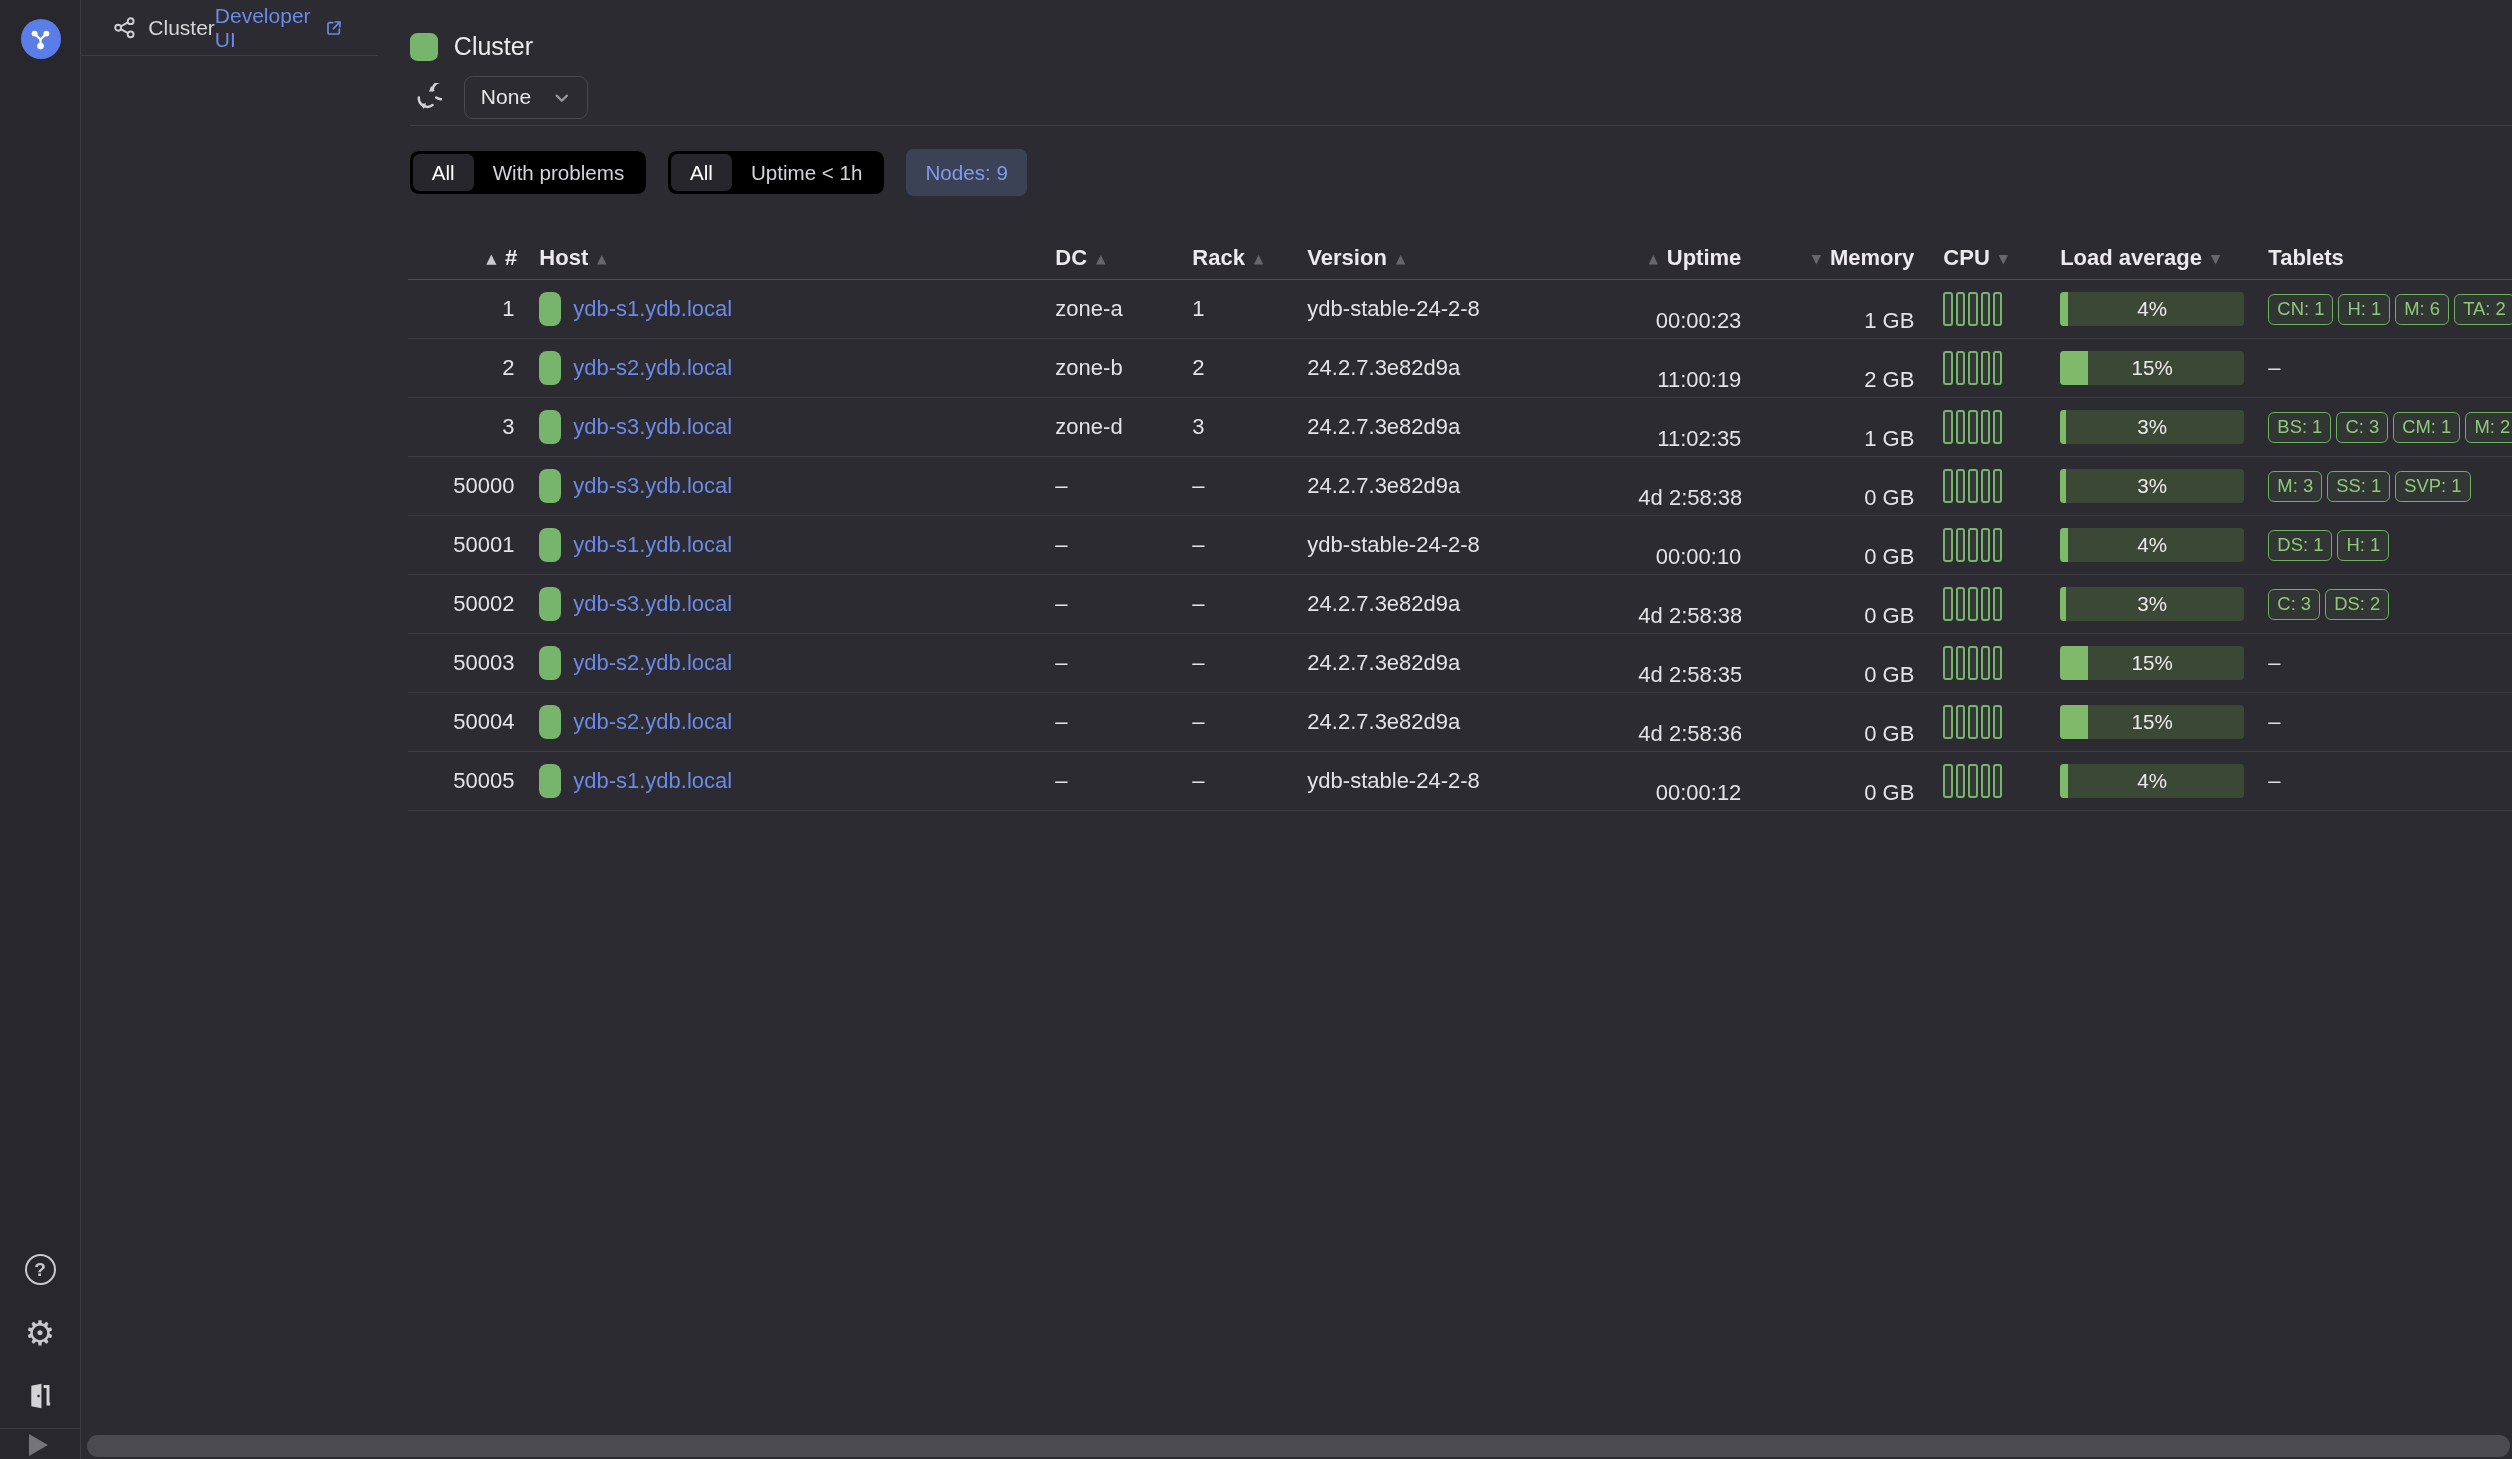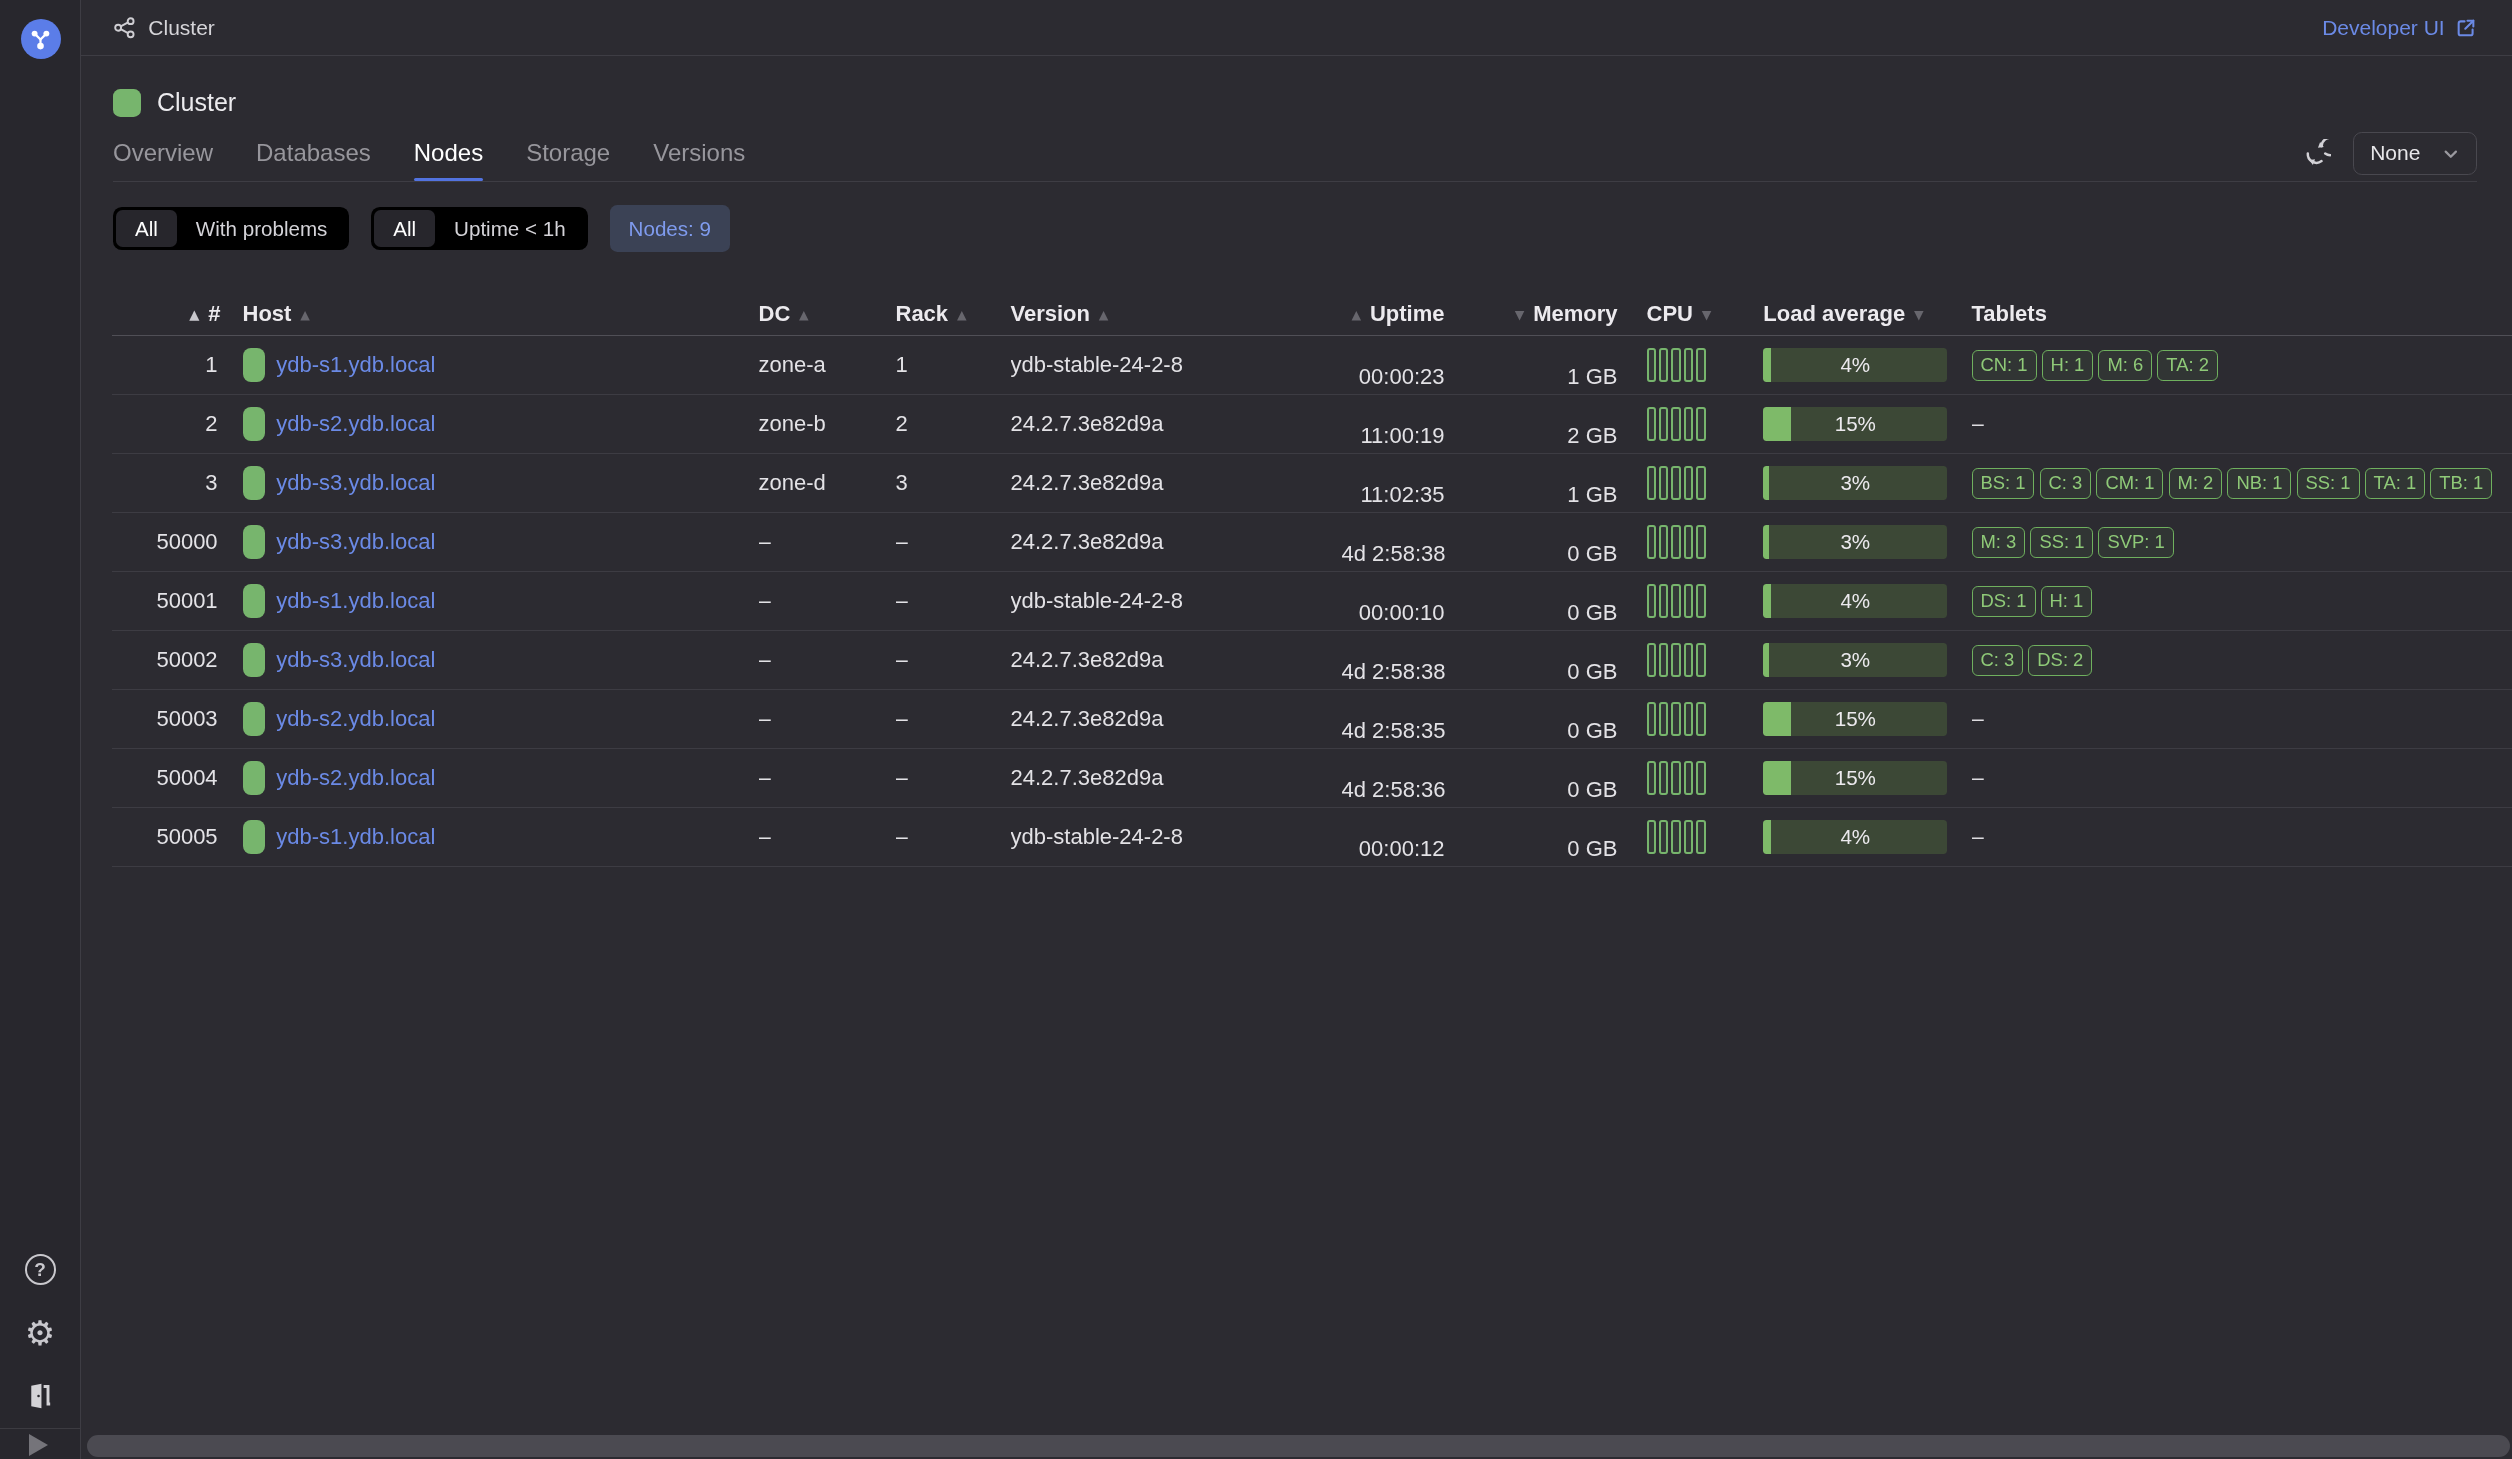--- a/index.html
+++ b/index.html
@@ -35,21 +35,21 @@
   .sidebar-footer {
     position:absolute; bottom:0; left:0; width:100%; height:32px;
     border-top:0.7px solid #3c3b41; display:flex; align-items:center;
   }
   .play-triangle {
     margin-left:29px; width:0; height:0;
     border-left:19px solid #75747a; border-top:11.8px solid transparent; border-bottom:11.8px solid transparent;
   }
 
   
-  .main { flex:1 1 auto; display:flex; flex-direction:column; min-width:0; }
+  .main { flex:1 1 auto; display:flex; flex-direction:row; min-width:0; }
 
   .topbar {
     height:56px; border-bottom:0.7px solid #3e3d44;
     display:flex; align-items:center; justify-content:space-between;
     padding:0 35px 0 32px; flex:0 0 56px;
   }
   .breadcrumb { display:flex; align-items:center; gap:11.8px; font-size:21px; color:#d6d5d9; cursor:pointer; }
   .dev-ui-link { display:flex; align-items:center; gap:10.3px; font-size:21px; color:#6b8ae6; cursor:pointer; }
 
   .content { padding:0 0 0 32px; flex:1 1 auto; position:relative; }
@@ -214,27 +214,20 @@
   </div>
 
   <div class="content">
 
     <div class="page-title-row">
       <span class="title-status-square"></span>
       <span class="page-title">Cluster</span>
     </div>
 
     <div class="tabs-row">
-      <div class="tabs">
-        <div class="tab">Overview</div>
-        <div class="tab">Databases</div>
-        <div class="tab active">Nodes</div>
-        <div class="tab">Storage</div>
-        <div class="tab">Versions</div>
-      </div>
       <div class="tabs-toolbar">
         <div class="icon-btn">
           <svg width="29" height="29" viewBox="0 0 40 40">
             <g stroke="#d2d1d6" stroke-width="3.4" fill="none" stroke-linecap="round">
               <path d="M32 20 A12 12 0 1 0 27 10"></path>
               <path d="M8 20 A12 12 0 0 0 27 30.5"></path>
             </g>
             <path d="M25 4 L30 11 L22 12 Z" fill="#d2d1d6"></path>
             <path d="M15 36 L10 29 L18 28 Z" fill="#d2d1d6"></path>
           </svg>

